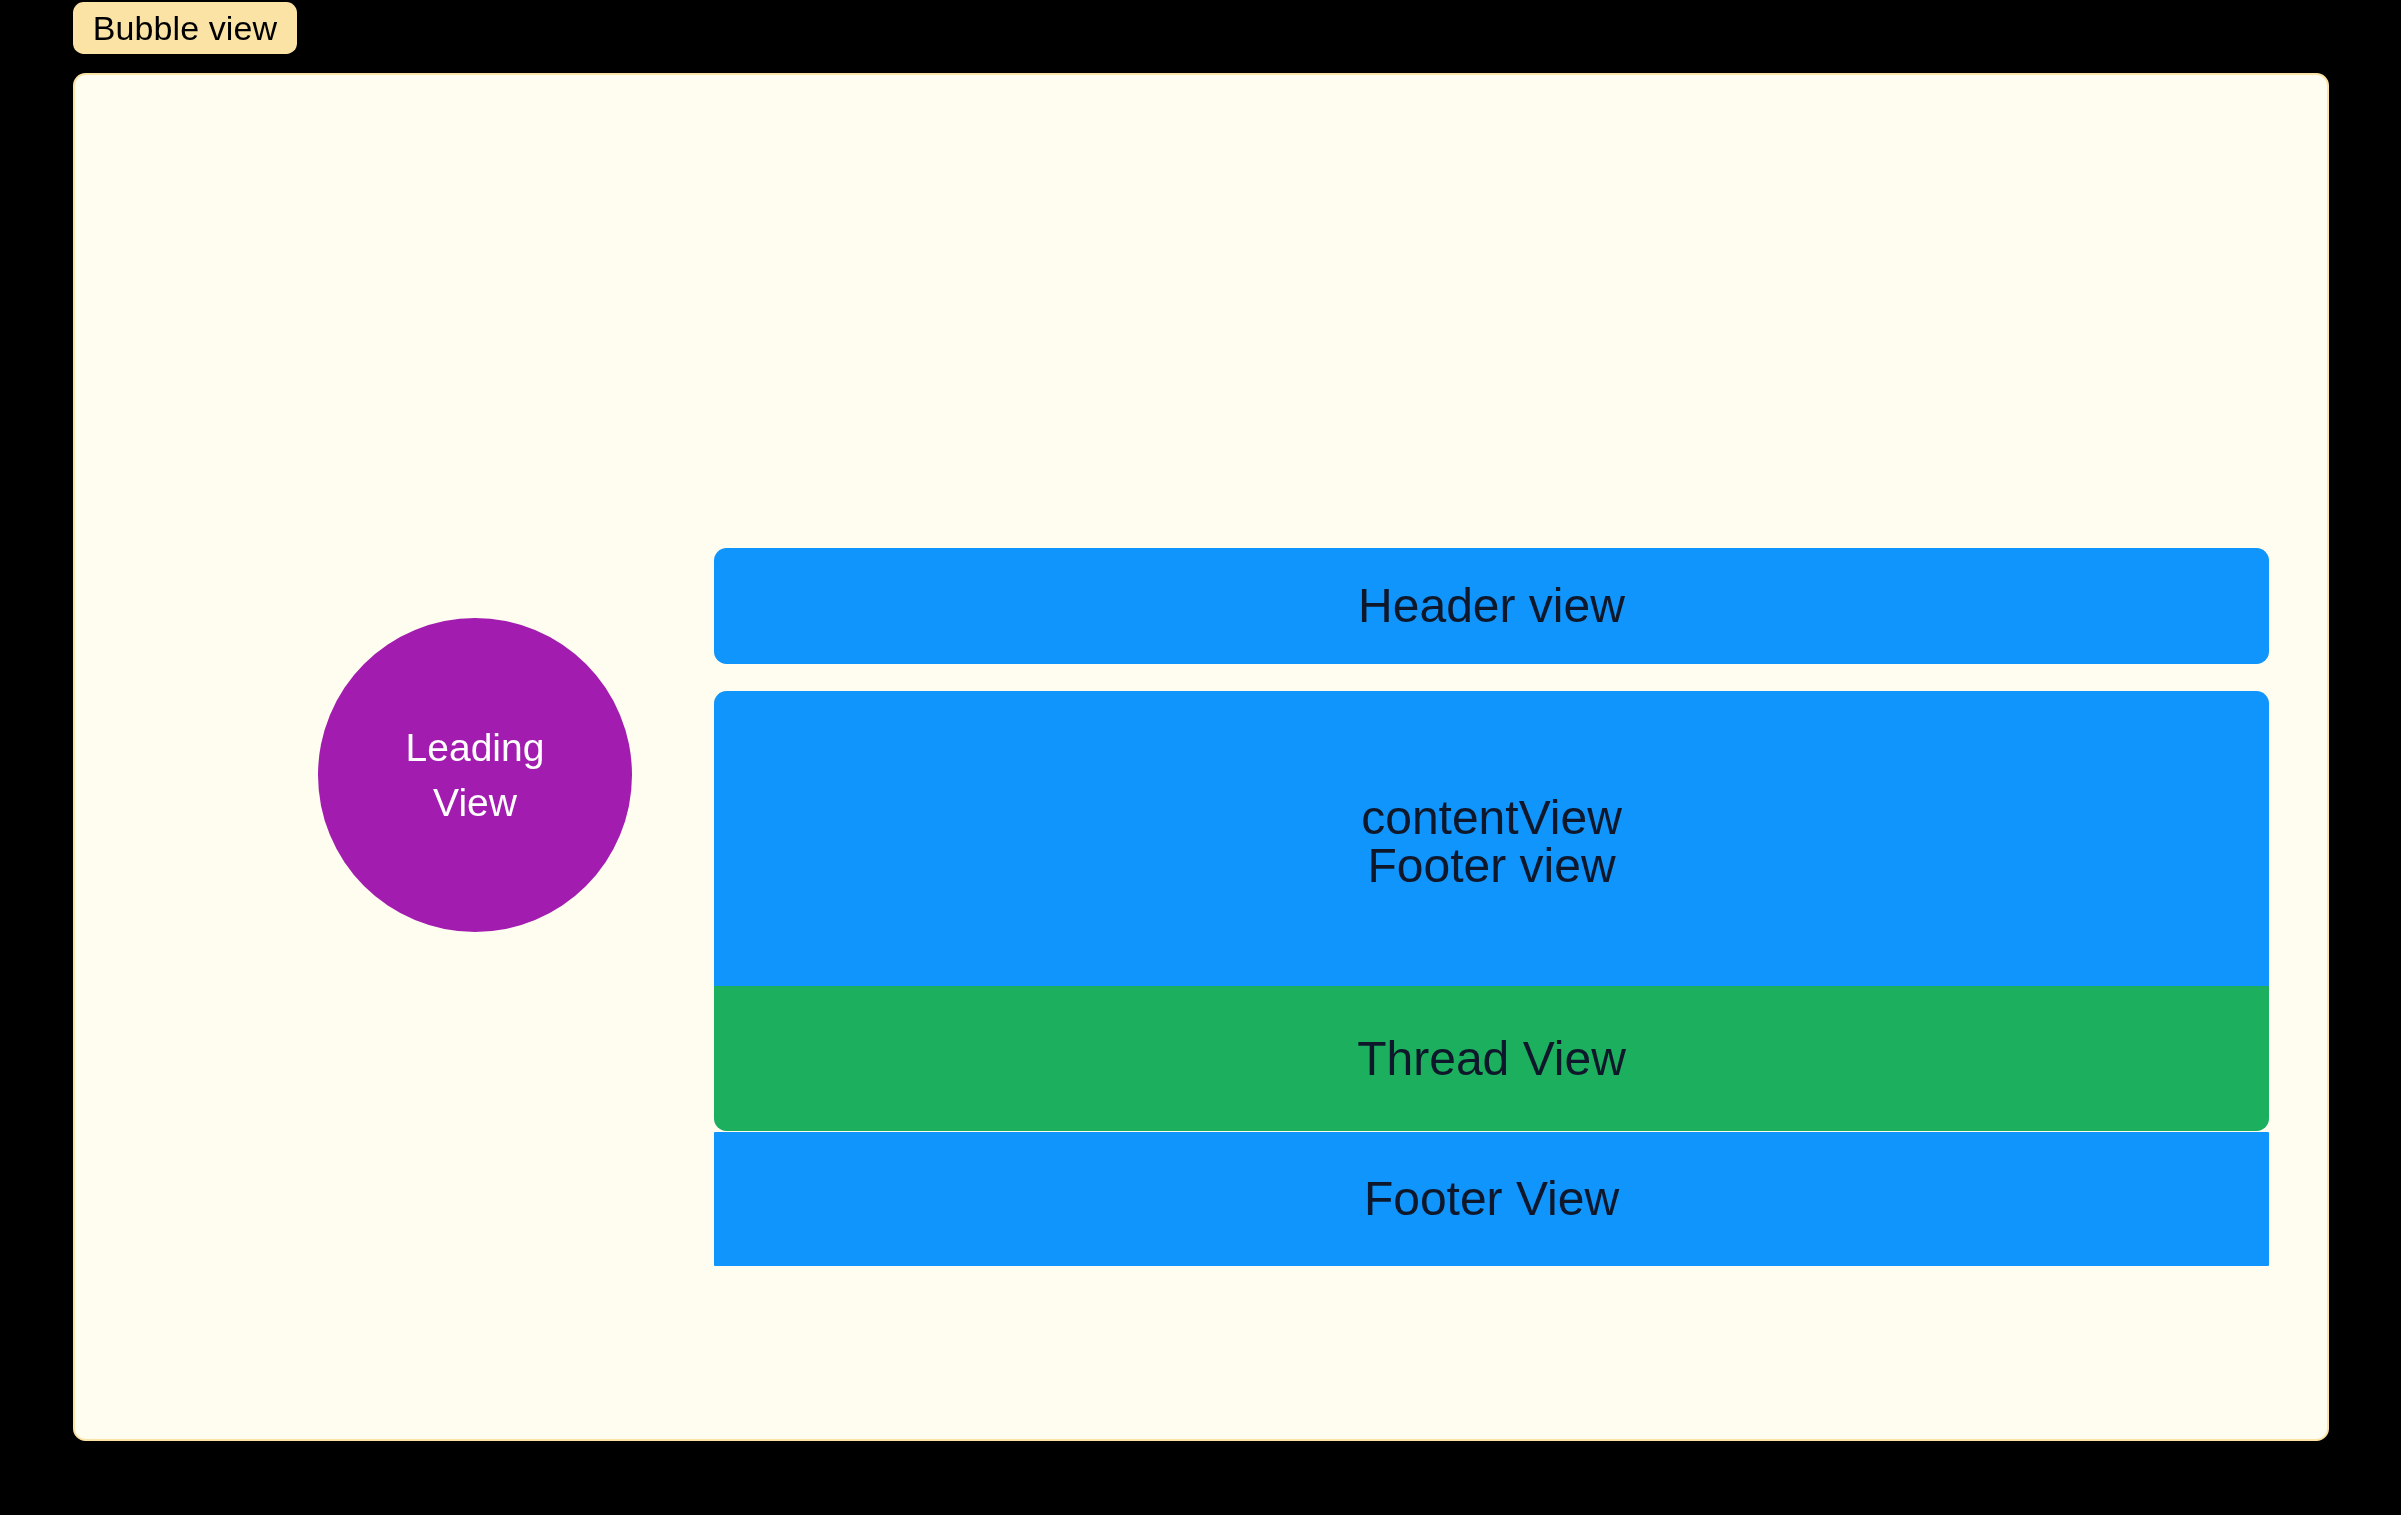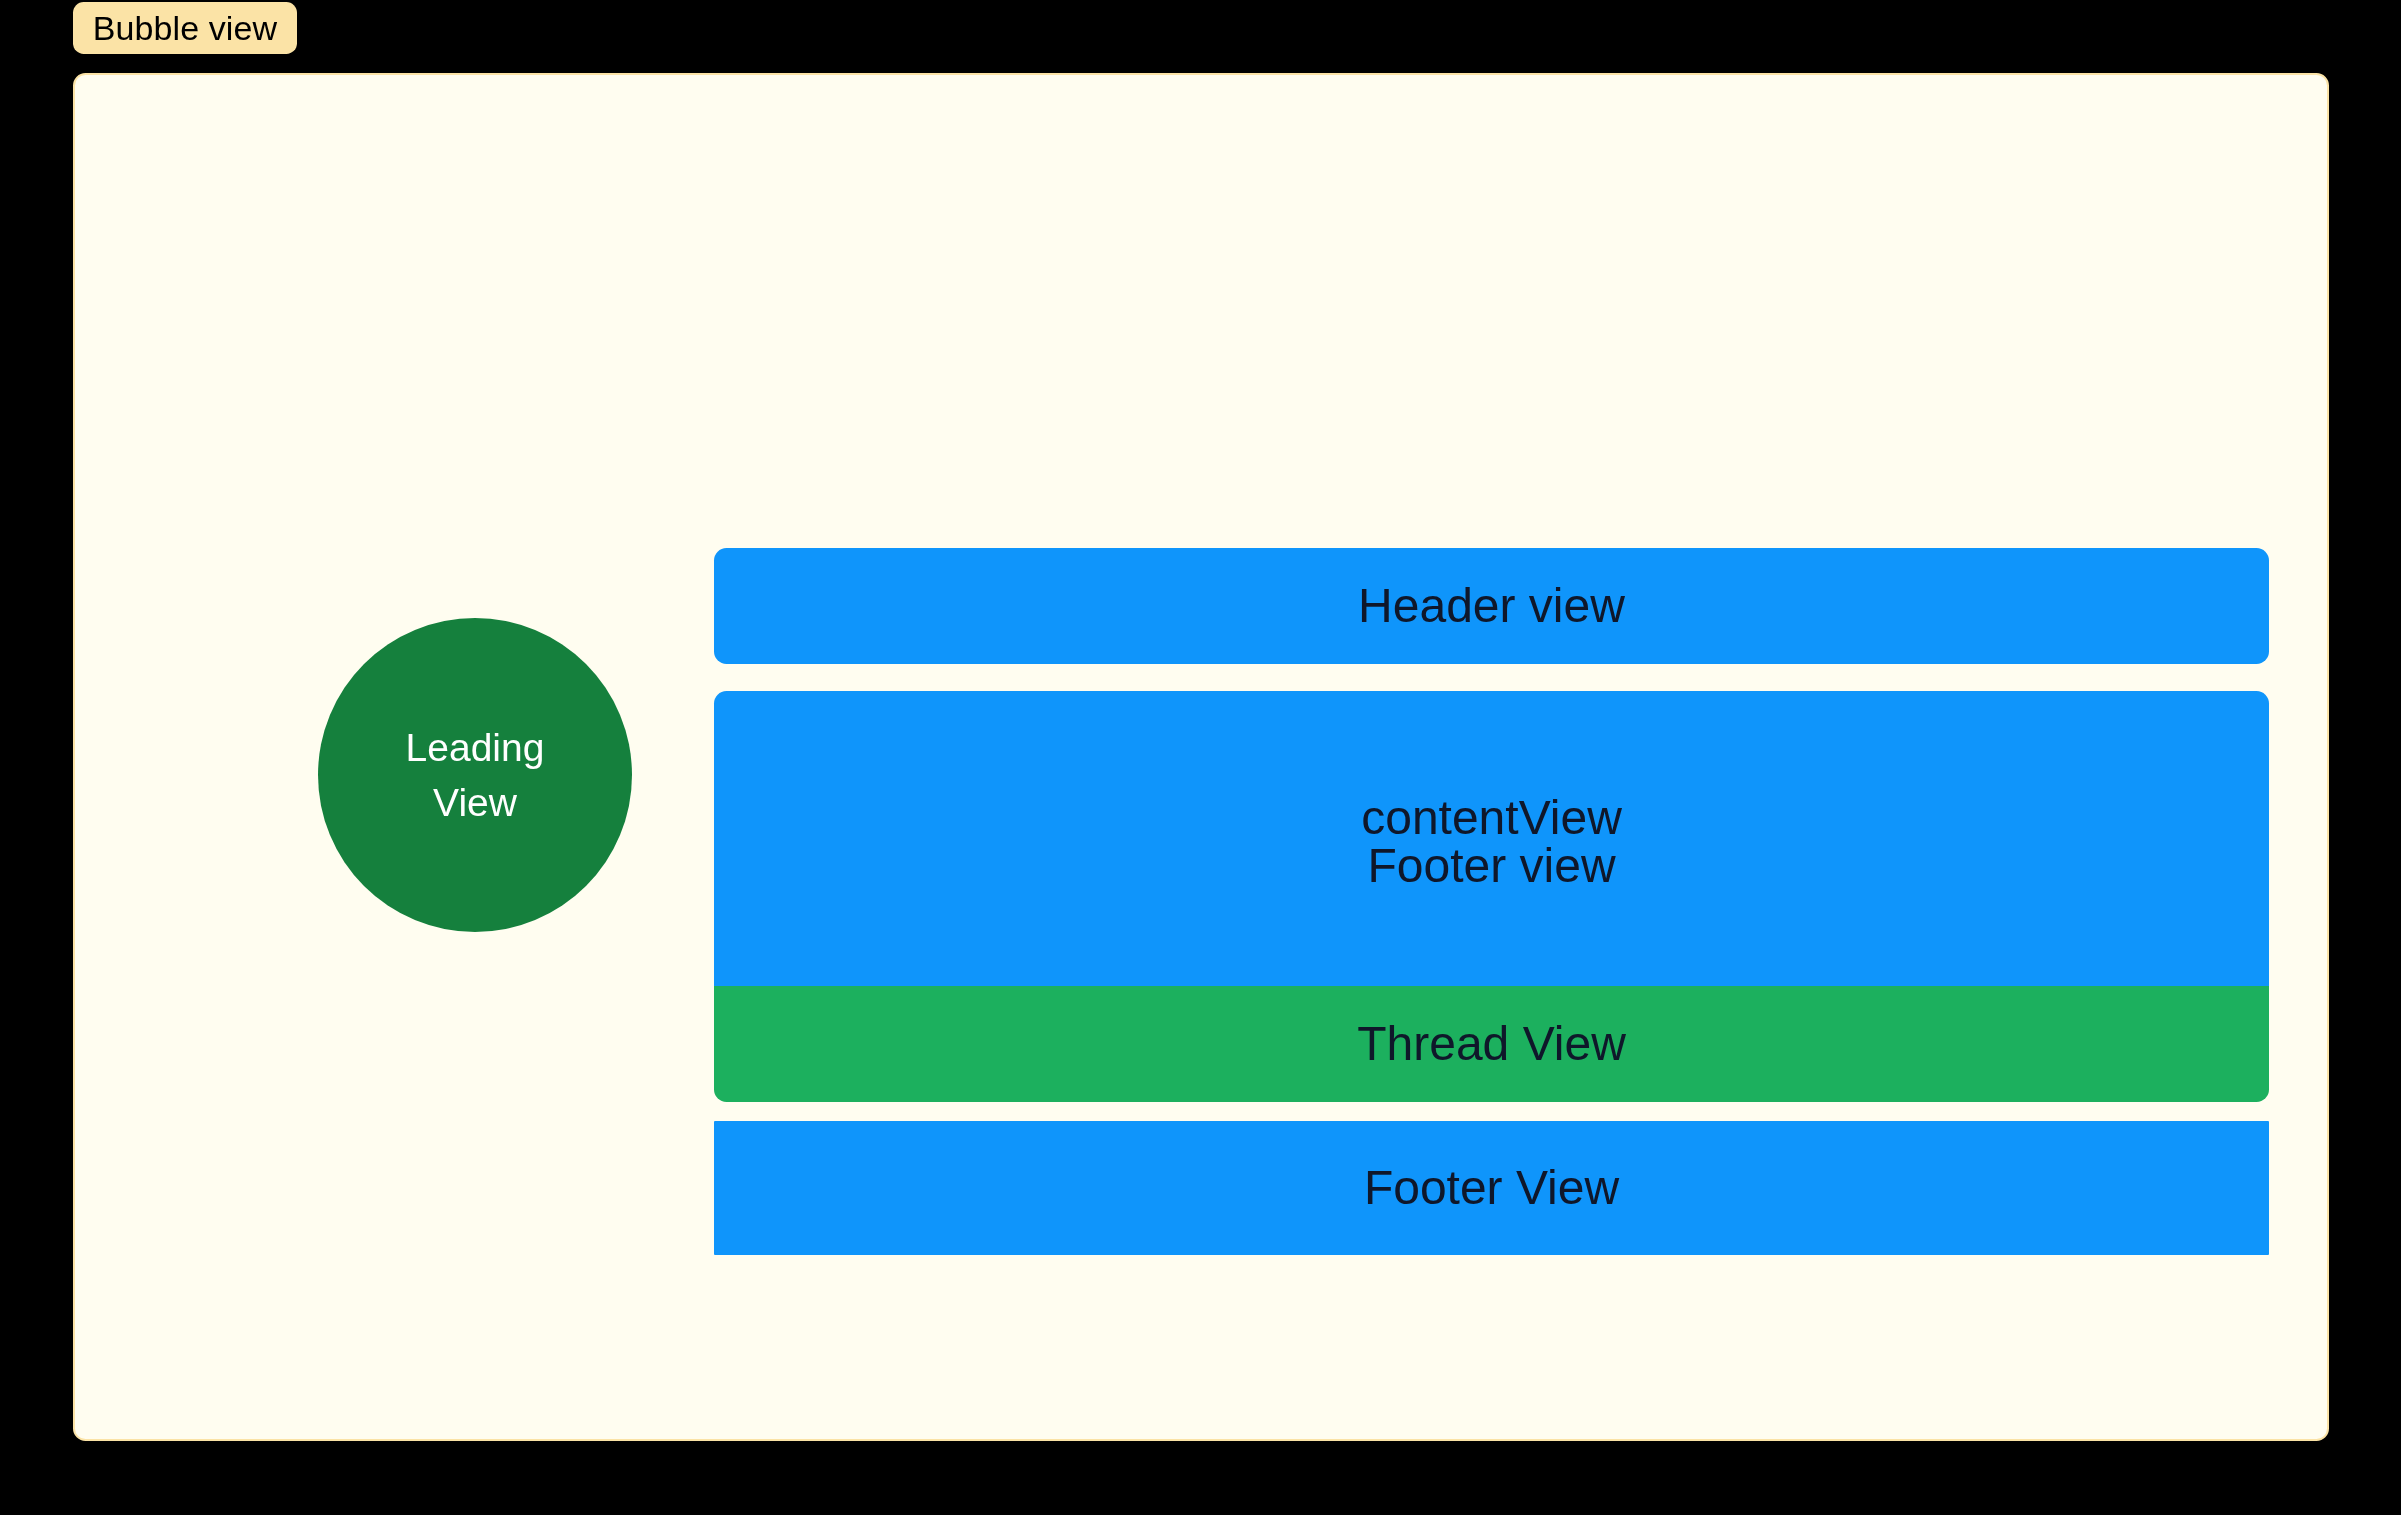--- a/index.html
+++ b/index.html
@@ -51,21 +51,21 @@
   }
 
   
   .leading-circle {
     position: absolute;
     left: 243px;
     top: 543px;
     width: 314px;
     height: 314px;
     border-radius: 50%;
-    background: #15803d;
+    background: #a21caf;
     display: flex;
     flex-direction: column;
     align-items: center;
     justify-content: center;
     color: #FFFFFF;
     font-size: 39px;
     line-height: 1.42;
     text-align: center;
   }
   .leading-circle .ln { display: block; white-space: nowrap; }
@@ -101,23 +101,23 @@
 
   .bar-content {
     height: 295px;
     border-radius: 12.5px 12.5px 0 0;
     justify-content: center;
     padding: 36px 0 30px;
   }
   .bar-content .bar-label { display: block; }
 
   .bar-thread {
-    height: 116px;
+    height: 145px;
     border-radius: 0 0 12.5px 12.5px;
-    margin-bottom: 19px;
+    margin-bottom: 1px;
   }
 
   .bar-footer {
     height: 134px;
     border-radius: 1px;
   }
 </style>
 </head>
 <body>
 

